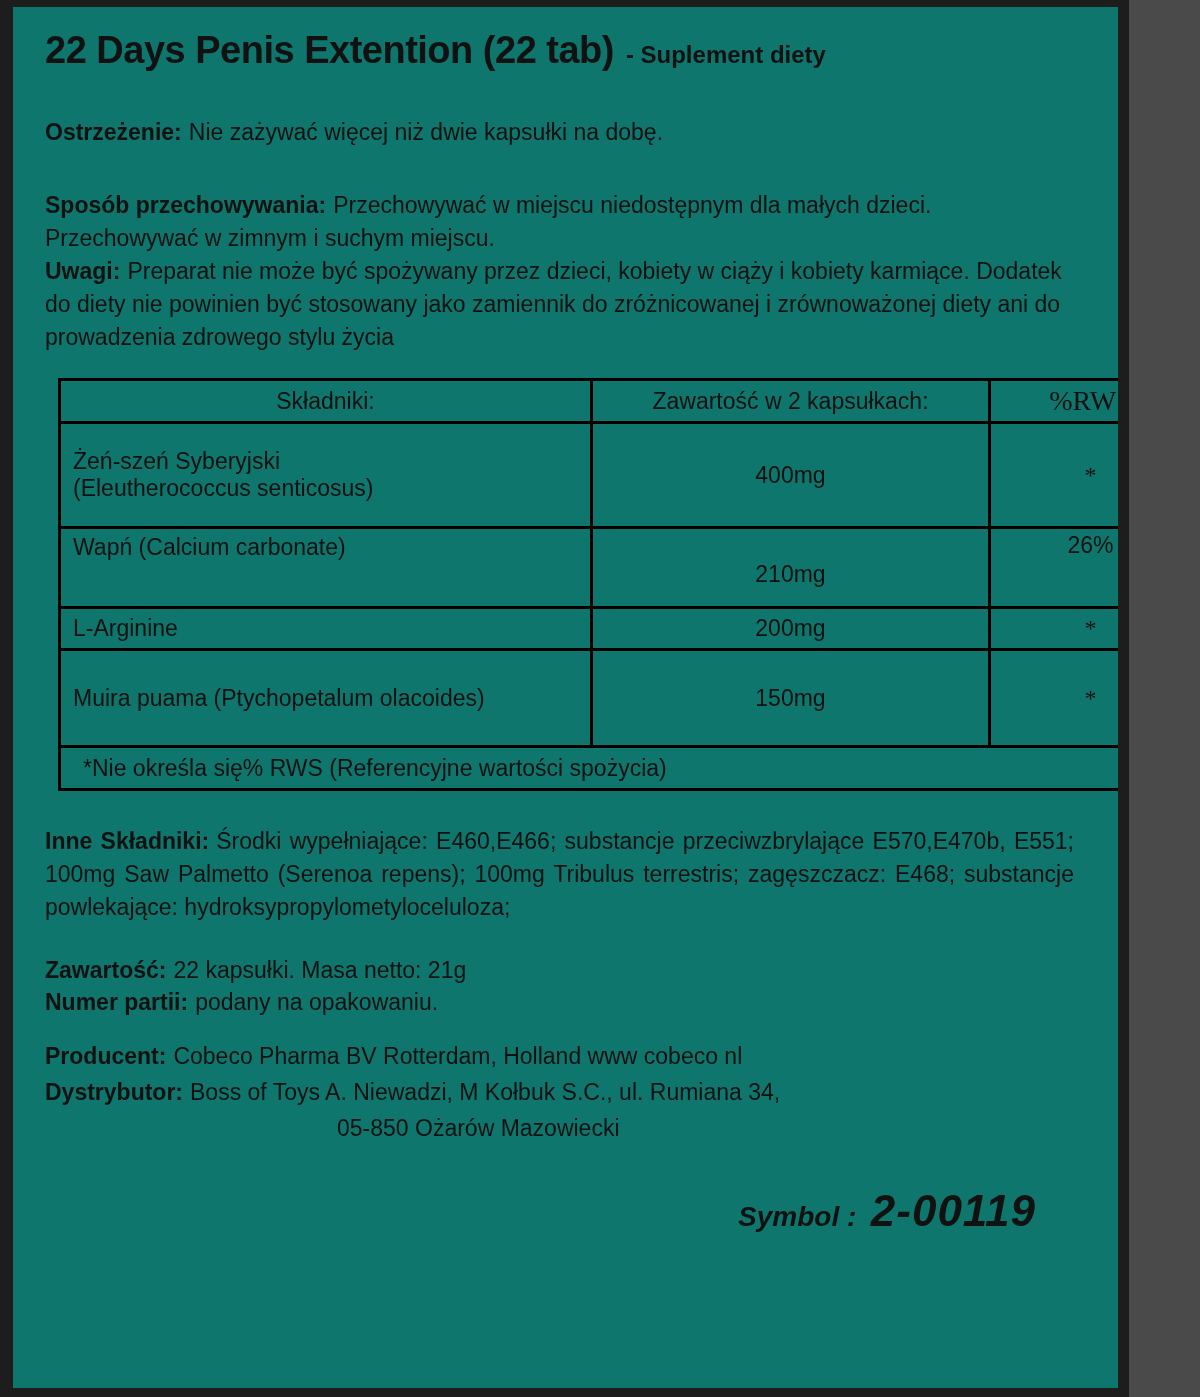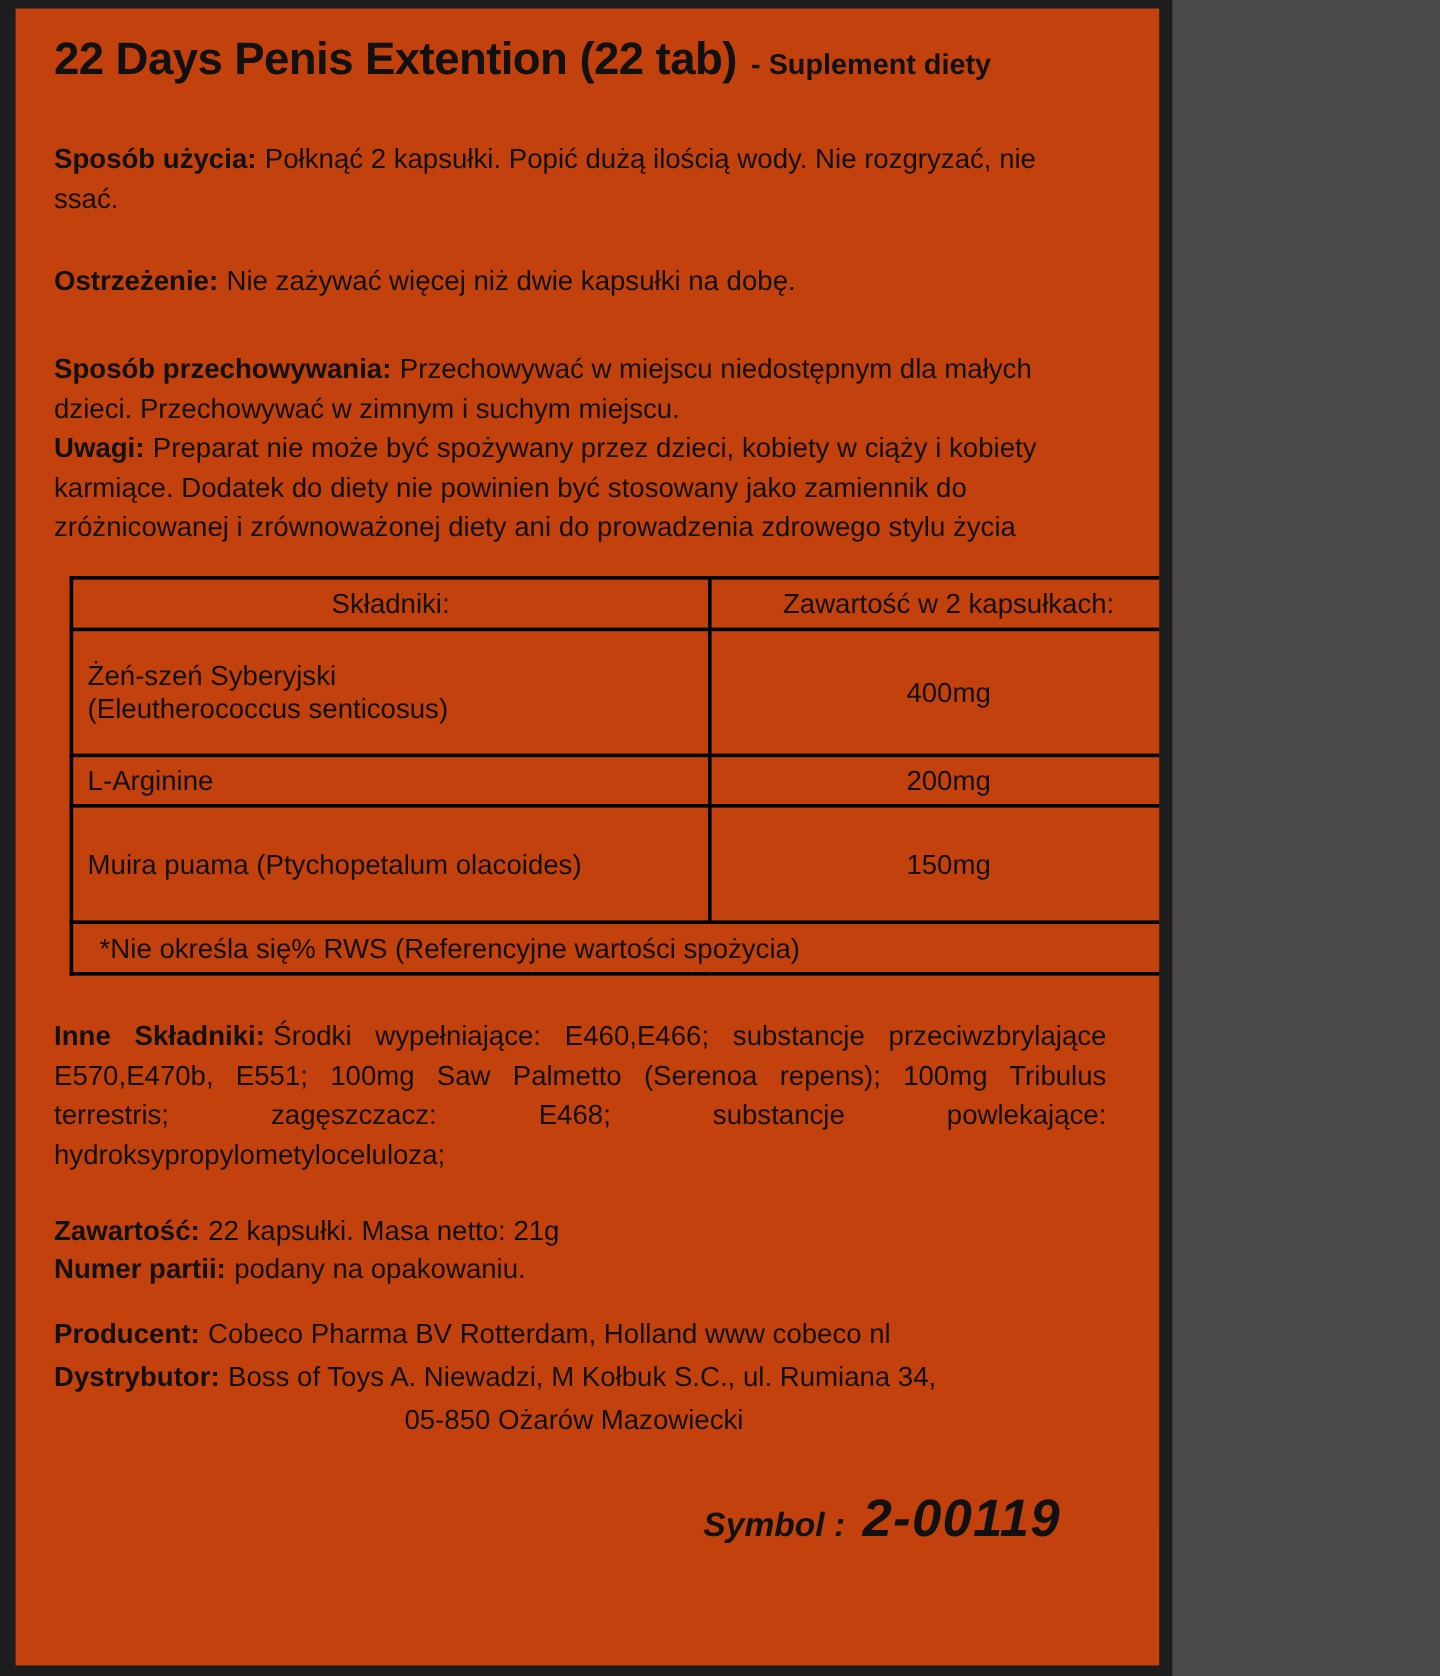--- a/index.html
+++ b/index.html
@@ -1,20 +1,20 @@
 <!DOCTYPE html>
 <html><head>
 <meta charset="utf-8">
 <style>
   html,body { margin:0; padding:0; background:#4a4a4a; }
   .frame {
-    width:977px; height:1397px; box-sizing:border-box;
+    width:1129px; height:1397px; box-sizing:border-box;
     border-style:solid; border-color:#1d1d1d;
     border-width:7px 11px 9px 13px;
-    background:#c2410c; color:#111;
+    background:#0f766e; color:#111;
     font-family:"Liberation Sans", sans-serif;
     position:relative; overflow:hidden;
   }
   .content { padding:22px 44px 0 32px; }
 
   .title-line { margin:0 0 44px 0; white-space:nowrap; }
   .title-main { font-size:38px; font-weight:bold; letter-spacing:-0.5px; }
   .title-sub  { font-size:24px; font-weight:bold; margin-left:3px; }
 
   p.para { margin:0; font-size:23px; line-height:33px; }
@@ -61,23 +61,20 @@
 <body>
 
 <div class="frame">
   <div class="content">
 
     <h1 class="title-line">
       <span class="title-main">22 Days Penis Extention (22 tab)</span>
       <span class="title-sub">- Suplement diety</span>
     </h1>
 
-    <p class="para sp-usage">
-      <span class="lbl">Sposób użycia:</span><span>Połknąć 2 kapsułki. Popić dużą ilością wody. Nie rozgryzać, nie ssać.</span>
-    </p>
 
     <p class="para sp-warning">
       <span class="lbl">Ostrzeżenie:</span><span>Nie zażywać więcej niż dwie kapsułki na dobę.</span>
     </p>
 
     <div class="notes-block">
       <p class="para">
         <span class="lbl">Sposób przechowywania:</span><span>Przechowywać w miejscu niedostępnym dla małych dzieci. Przechowywać w zimnym i suchym miejscu.</span>
       </p>
       <p class="para">
@@ -95,20 +92,25 @@
           <tr>
         <th class="col-head">Składniki:</th>
         <th class="col-head">Zawartość w 2 kapsułkach:</th>
         <th class="col-head rws-head">%RWS</th>
       </tr>
       <tr class="r1">
         <td class="name two-line">Żeń-szeń Syberyjski
 (Eleutherococcus senticosus)</td>
         <td class="amount">400mg</td>
         <td class="rws star">*</td>
+      </tr>
+      <tr class="r2">
+        <td class="name">Wapń (Calcium carbonate)</td>
+        <td class="amount">210mg</td>
+        <td class="rws">26%</td>
       </tr>
       <tr class="r3">
         <td class="name">L-Arginine</td>
         <td class="amount">200mg</td>
         <td class="rws star">*</td>
       </tr>
       <tr class="r4">
         <td class="name">Muira puama (Ptychopetalum olacoides)</td>
         <td class="amount">150mg</td>
         <td class="rws star">*</td>

